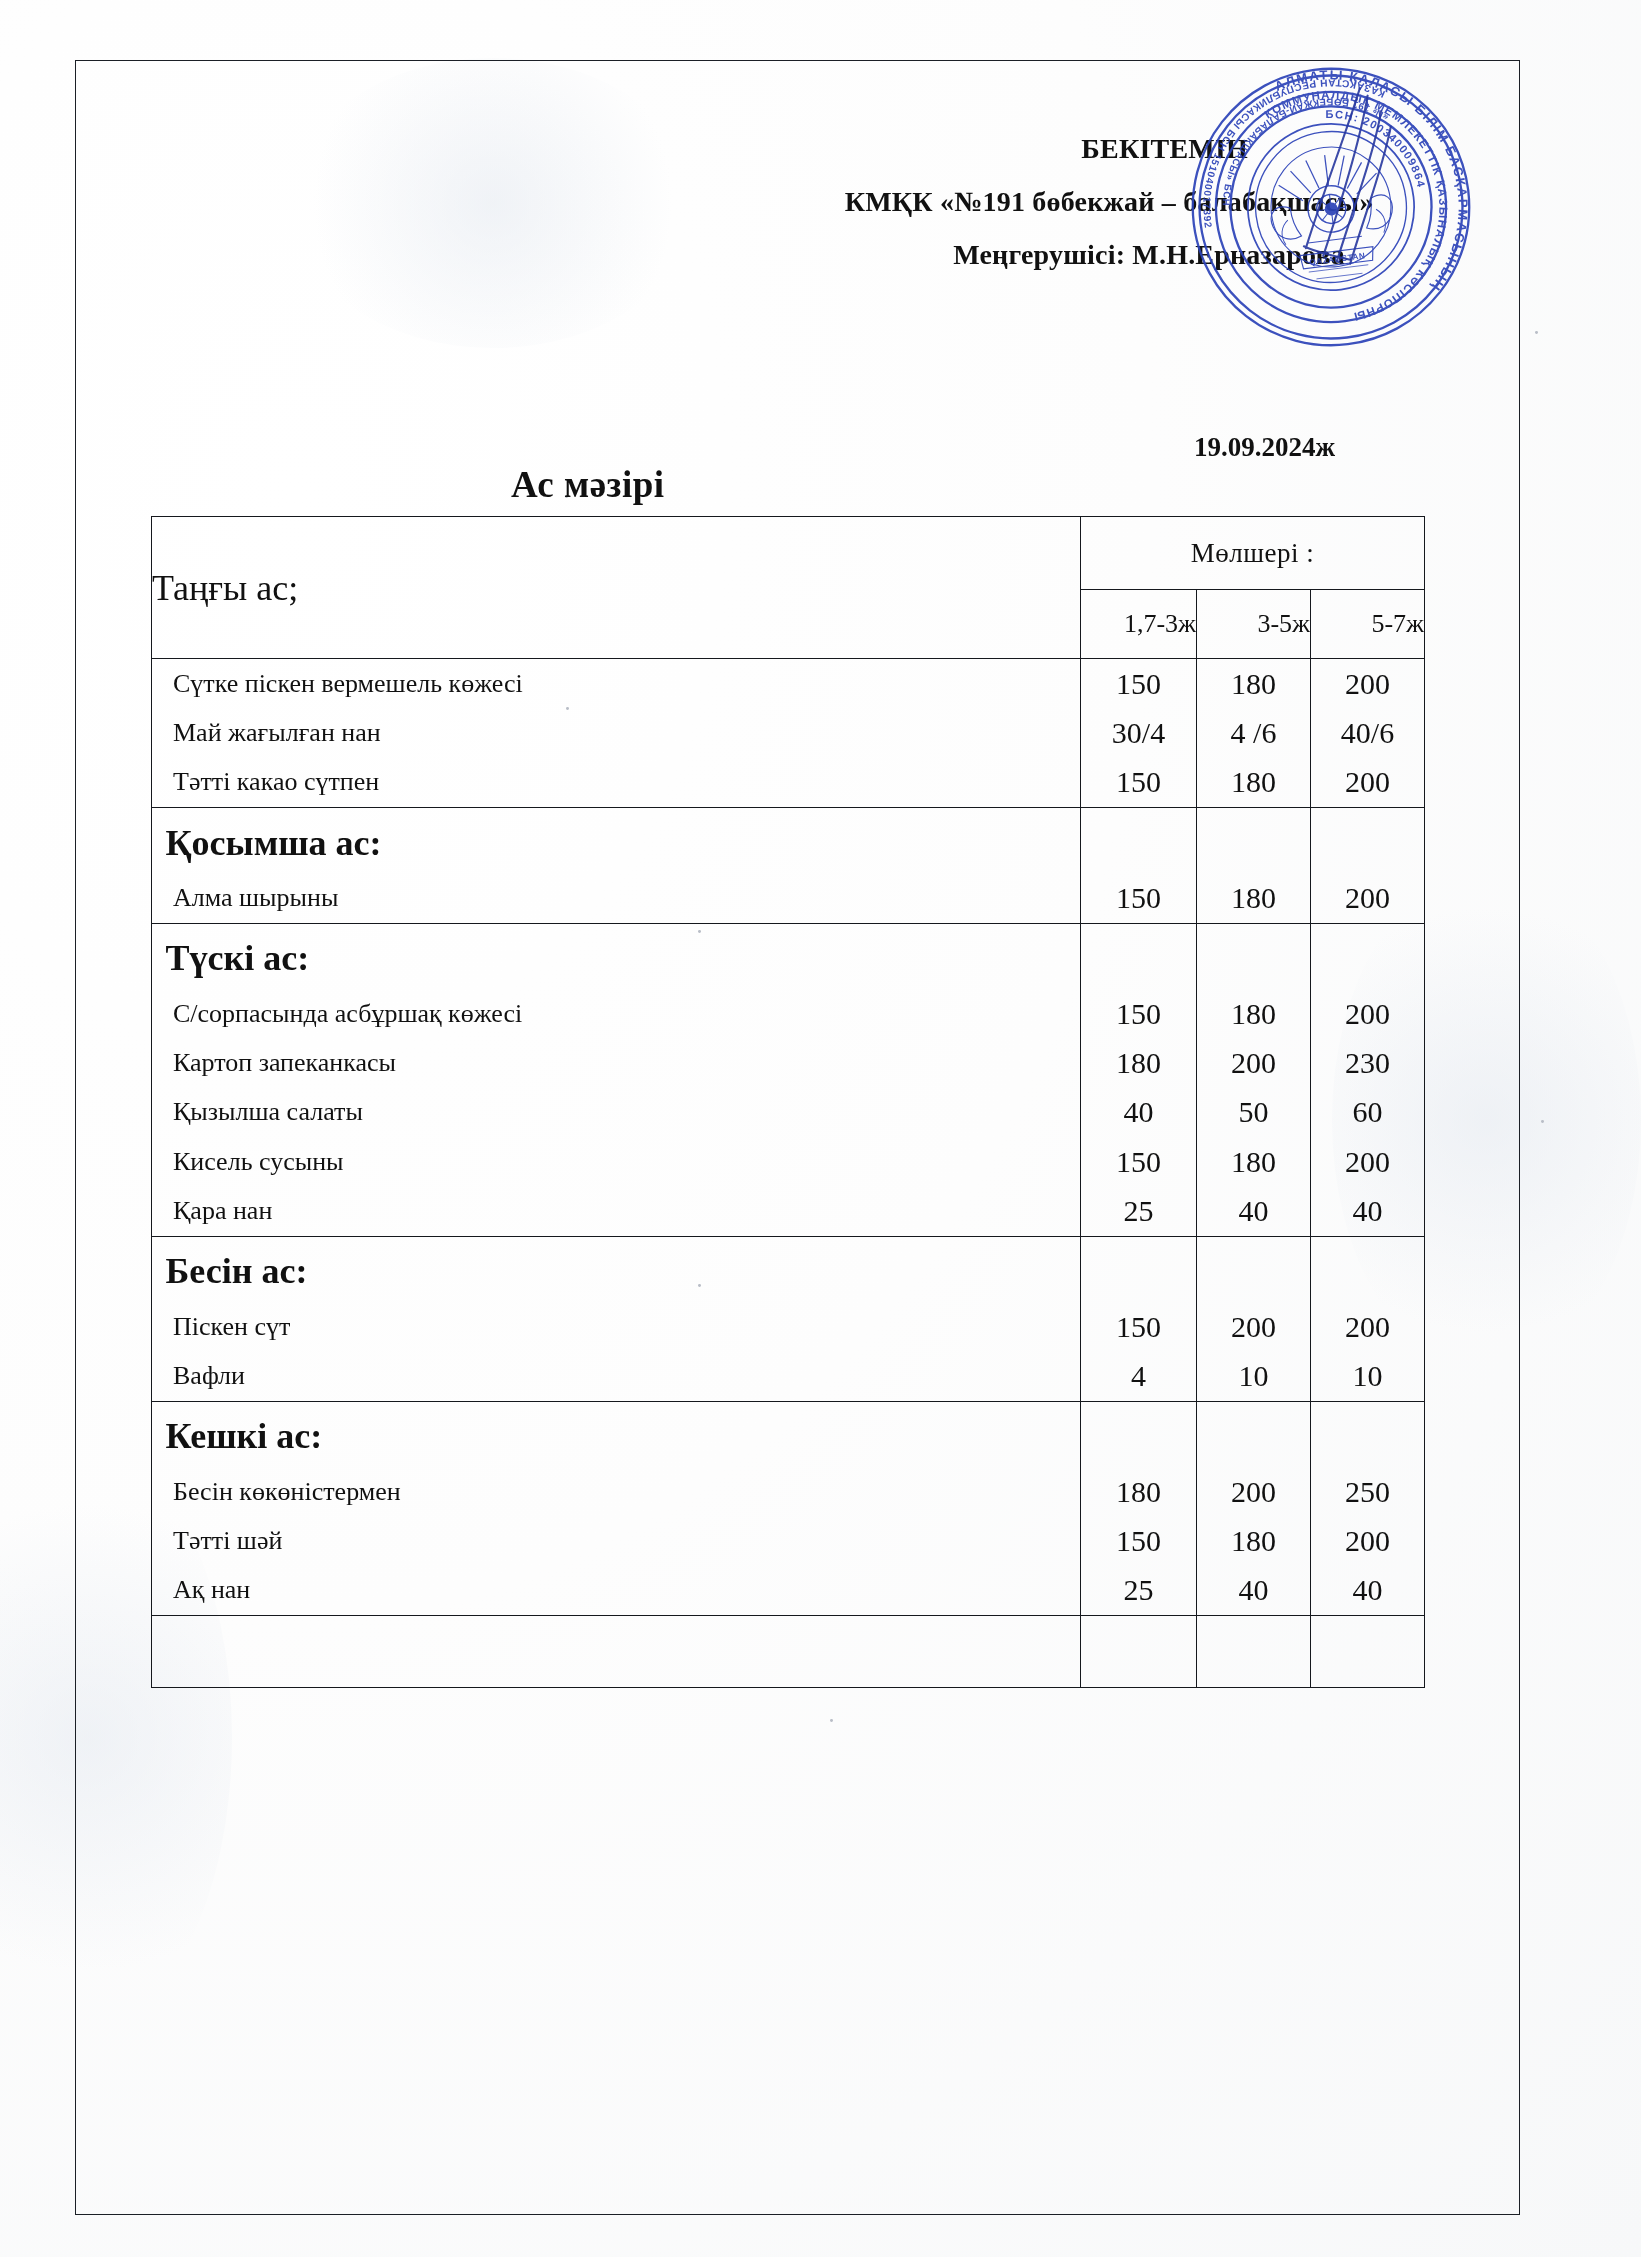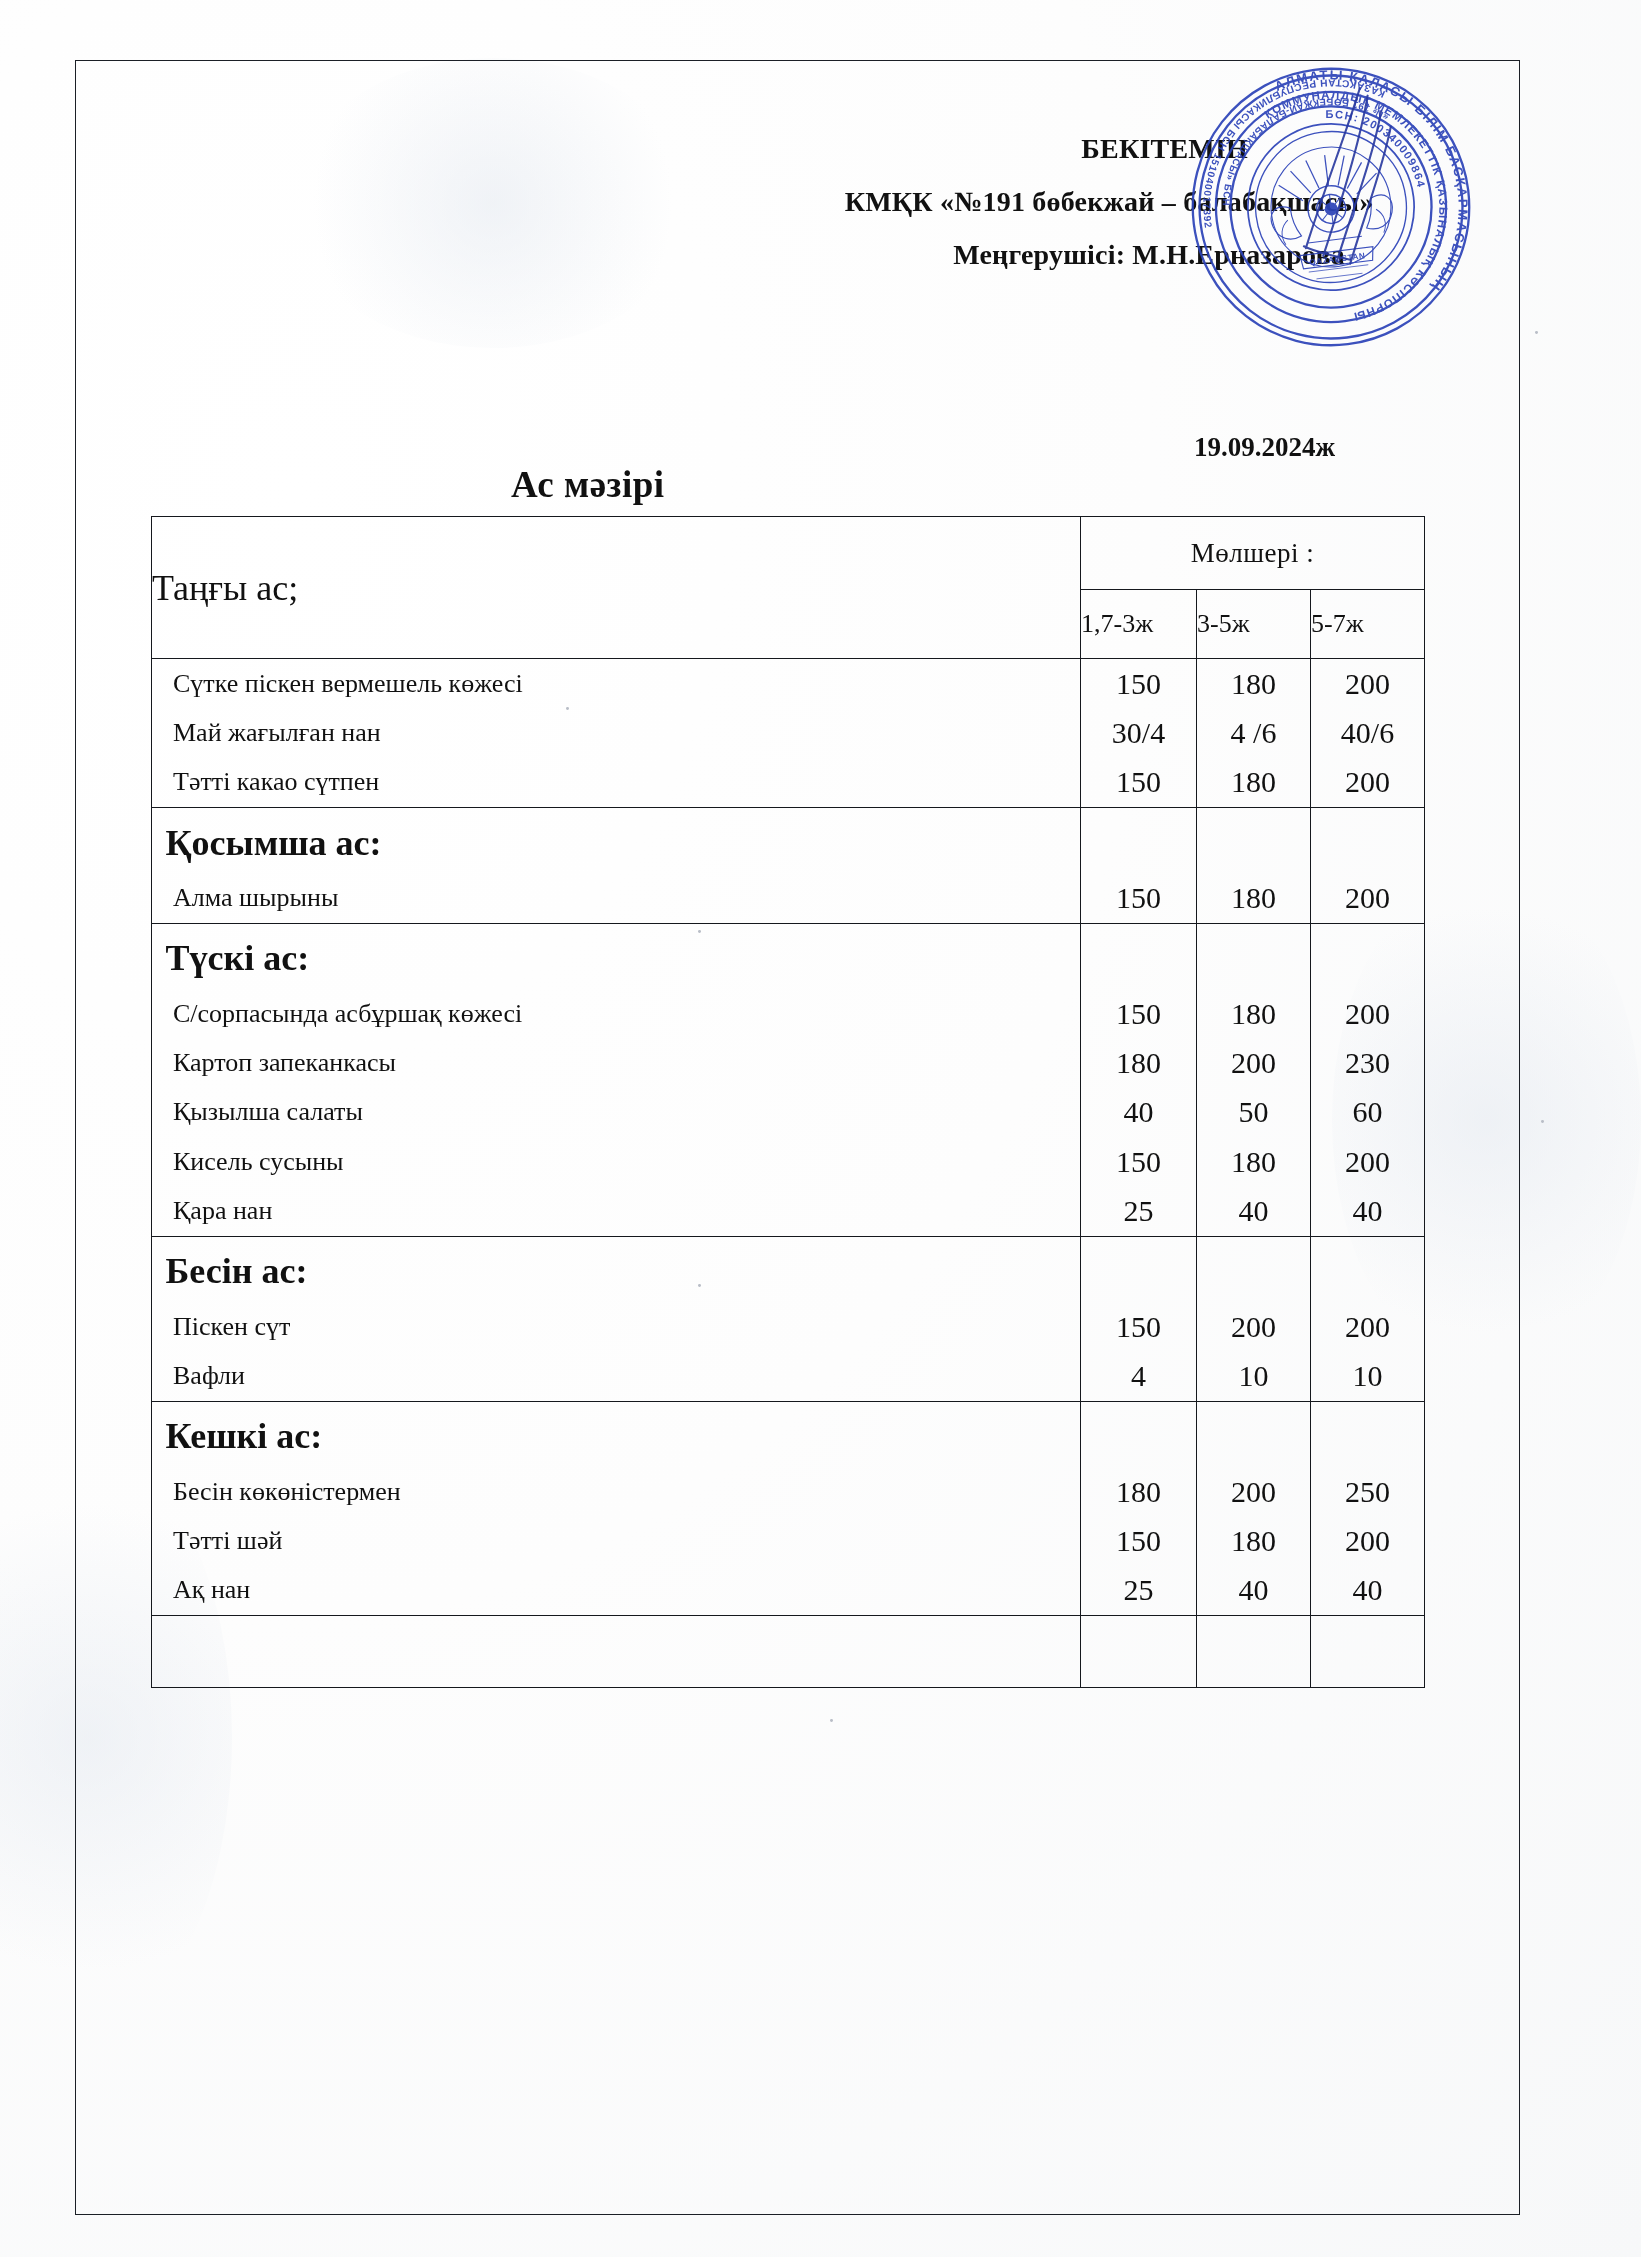--- a/index.html
+++ b/index.html
@@ -136,21 +136,21 @@
     padding-bottom: 21px;
   }
   .th-amount {
     text-align: center;
     font-weight: bold;
     font-size: 27px;
     height: 68px;
     letter-spacing: 0.5px;
   }
   .th-age {
-    text-align: left;
+    text-align: right;
     font-size: 26px;
     height: 64px;
     padding: 0 1.9px;
   }
 
   
   .sec-head td {
     font-weight: bold;
     font-size: 36px;
     padding: 13.5px 0 9.7px 13.5px;

